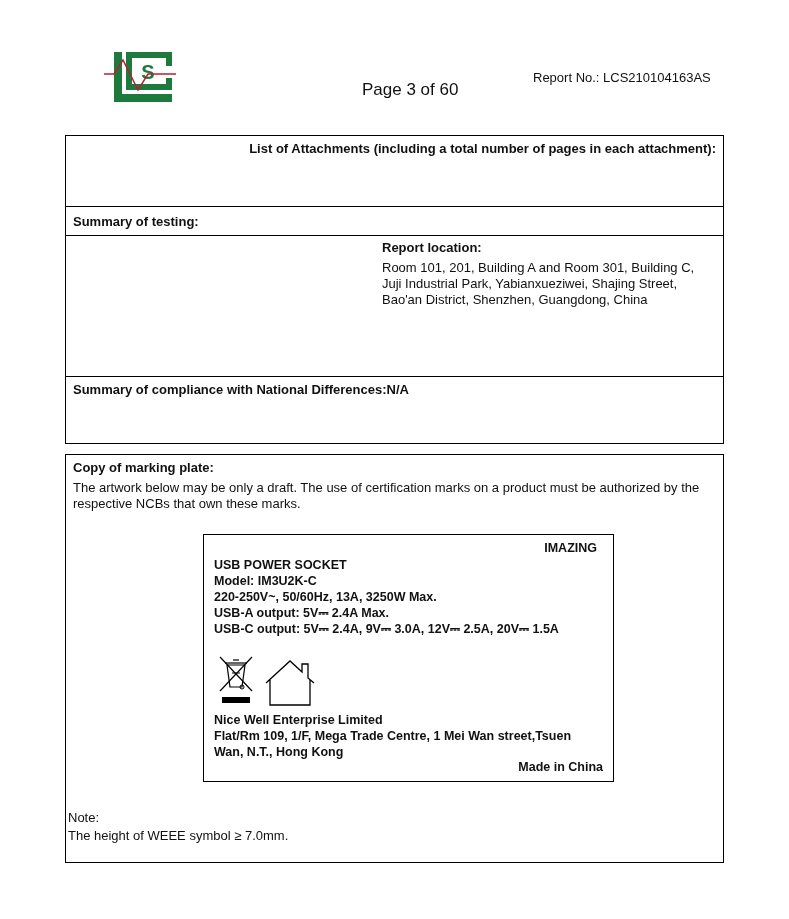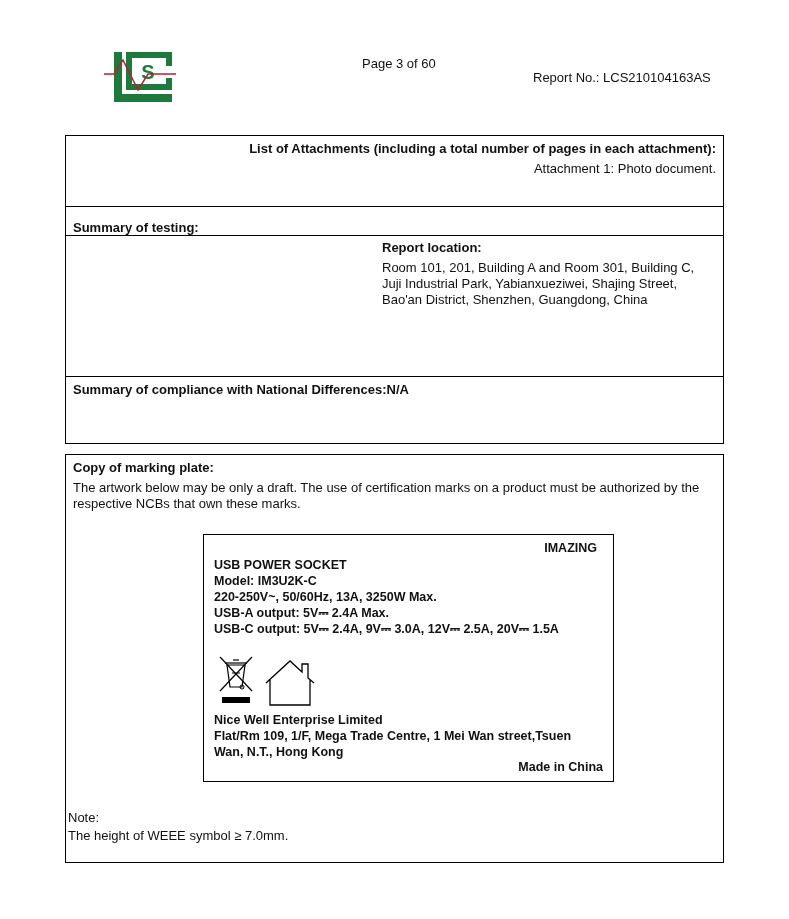--- a/index.html
+++ b/index.html
@@ -2,21 +2,21 @@
 <html><head>
   <meta charset="utf-8">
   <style>
     html, body { margin: 0; padding: 0; background: #ffffff; }
     body {
       width: 789px; height: 919px; position: relative; overflow: hidden;
       font-family: "Liberation Sans", sans-serif; color: #111;
       font-size: 13px;
     }
     .logo { position: absolute; left: 104px; top: 50px; width: 72px; height: 54px; }
-    .page-num { position: absolute; left: 362px; top: 56px; font-size: 13px; }
+    .page-num { position: absolute; left: 362px; top: 80px; font-size: 17px; }
     .report-no { position: absolute; left: 533px; top: 70px; font-size: 13px; }
 
     .box { position: absolute; border: 1px solid #000; box-sizing: border-box; }
     .t1 { left: 65px; top: 135px; width: 659px; height: 309px; }
     .row { position: absolute; left: 0; right: 0; border-bottom: 1px solid #000; box-sizing: border-box; }
     .r-attach { top: 0; height: 71px; text-align: right; }
     .r-summary { top: 71px; height: 29px; }
     .r-tests { top: 100px; height: 141px; }
     .r-nat { top: 241px; height: 66px; border-bottom: none; }
     .col-left { position: absolute; left: 0; top: 0; width: 309px; bottom: 0; border-right: 1px solid #000; box-sizing: border-box; padding: 4px 7px; }
@@ -51,24 +51,23 @@
   <rect x="62" y="28" width="6" height="12" fill="#1e7a3c"></rect>
   <text x="44" y="29" font-size="20" font-weight="bold" fill="#1e7a3c" text-anchor="middle" font-family="Liberation Sans, sans-serif">S</text>
   <polyline points="0,24 10,24 19,10 34,40 44,24 72,24" fill="none" stroke="#b22234" stroke-width="1.5"></polyline>
 </svg>
 <div class="page-num">Page 3 of 60</div>
 <div class="report-no">Report No.: LCS210104163AS</div>
 
 <div class="box t1">
   <div class="row r-attach cell-pad">
     <p class="b">List of Attachments (including a total number of pages in each attachment):</p>
-    <p class="mt4">Attachment 1: Photo document.</p>
   </div>
   <div class="row r-summary cell-pad">
-    <p class="b" style="margin-top:8px">Summary of testing:</p>
+    <p class="b" style="margin-top:2px">Summary of testing:</p>
   </div>
   <div class="row r-tests">
     <div class="col-right">
       <p class="b">Report location:</p>
       <p class="mt4">Room 101, 201, Building A and Room 301, Building C, Juji Industrial Park, Yabianxueziwei, Shajing Street, Bao'an District, Shenzhen, Guangdong, China</p>
     </div>
   </div>
   <div class="row r-nat cell-pad">
     <p class="b">Summary of compliance with National Differences:N/A</p>
   </div>

